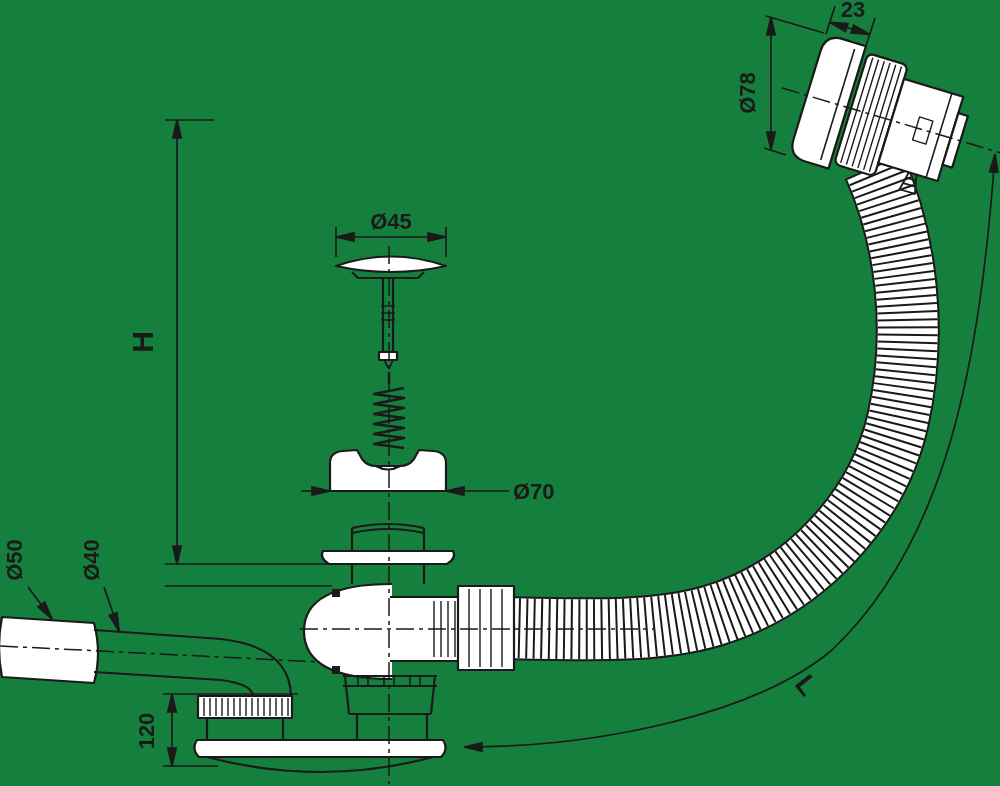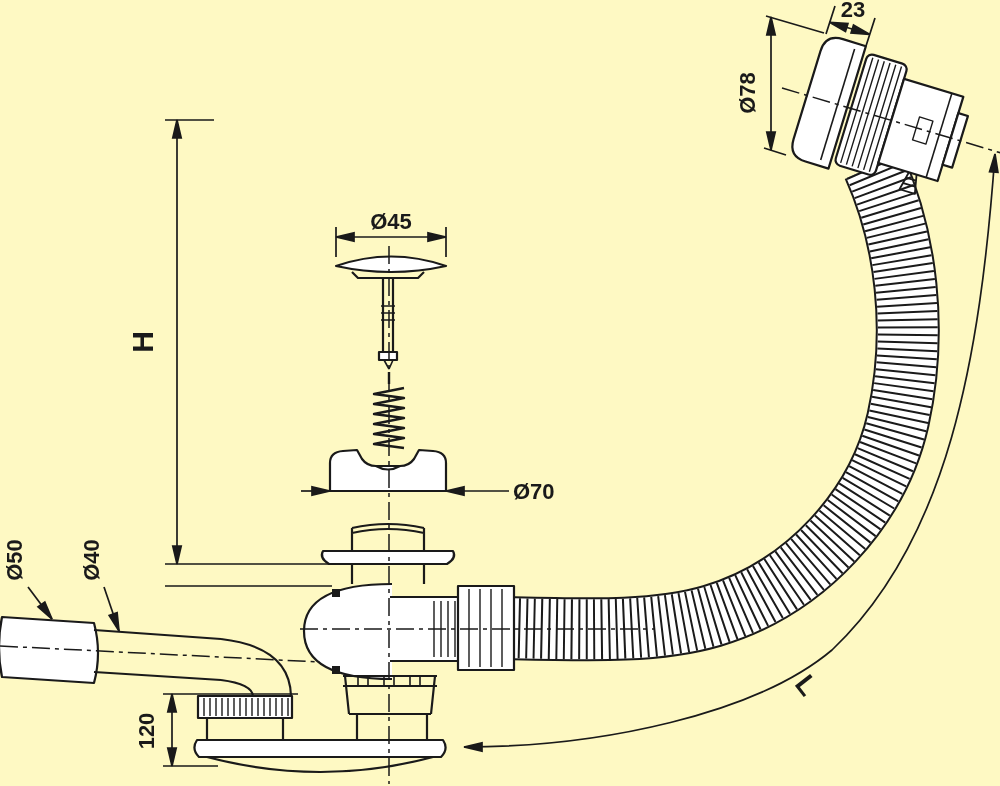--- a/index.html
+++ b/index.html
@@ -1,16 +1,16 @@
 <!DOCTYPE html>
 <html><head>
 <meta charset="utf-8">
 <style>
   html,body{margin:0;padding:0;background:#ffffff;}
-  .stage{position:relative;width:1000px;height:786px;background:#fef9c3;overflow:hidden;
+  .stage{position:relative;width:1000px;height:786px;background:#15803d;overflow:hidden;
          font-family:"Liberation Sans", sans-serif;}
   svg{display:block}
   text{fill:#1a1a1a;font-family:"Liberation Sans", sans-serif;font-weight:bold;}
   .dimtxt{font-size:22px;}
   .bigtxt{font-size:30px;}
   .ltxt{font-size:28px;}
 </style>
 </head>
 <body>
 

